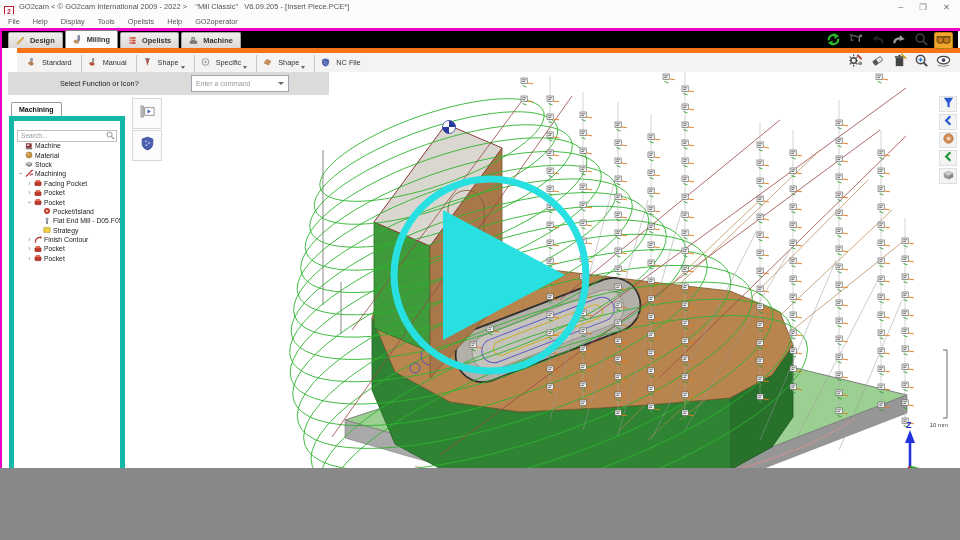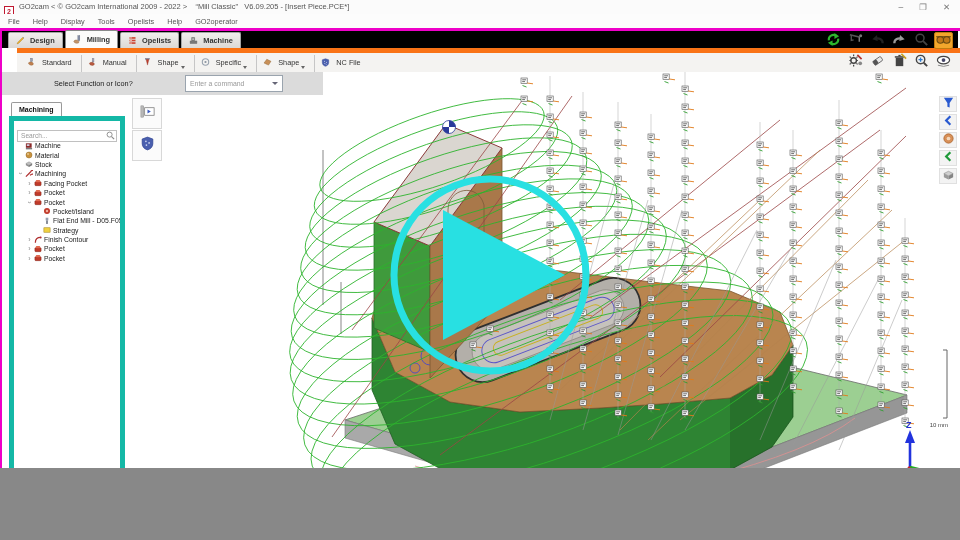--- a/index.html
+++ b/index.html
@@ -28,21 +28,21 @@
            display:flex;align-items:flex-end;padding-left:4px;box-sizing:border-box;margin-left:15px;}
   .tbtn{display:flex;align-items:center;gap:4px;height:20px;padding:0 9px 0 6px;font-size:7.3px;color:#333;}
   .tdiv{width:1px;height:17px;background:#c6c6c6;}
   .dd{width:0;height:0;border-left:2.6px solid transparent;border-right:2.6px solid transparent;border-top:3.2px solid #666;align-self:flex-end;margin:0 0 3px -2px;}
   .qrow{position:absolute;display:flex;gap:3px;align-items:center;}
   #qrow1{top:1px;right:5px;}
   #qrow2{top:22px;right:5px;}
   .qbtn{width:19px;height:17px;display:flex;align-items:center;justify-content:center;background:transparent;border:none;padding:0;}
   .qbtn.active{background:#f2a62c;border:1px solid #c07c10;border-radius:2px;}
   
-  #cmdbar{left:2px;top:72px;width:321px;height:23px;background:#dbdbdb;}
+  #cmdbar{left:8px;top:72px;width:321px;height:23px;background:#dbdbdb;}
   #cmdlabel{position:absolute;left:52px;top:7px;font-size:7.3px;color:#1a1a1a;}
   #cmdcombo{position:absolute;left:183px;top:3px;width:96px;height:15px;background:#fff;border:1px solid #9aa4ae;display:flex;align-items:center;}
   #cmdcombo .ctext{flex:1;font-size:6.9px;color:#999;padding-left:4px;}
   .chev{width:0;height:0;border-left:3px solid transparent;border-right:3px solid transparent;border-top:3.5px solid #667;margin-right:4px;}
   
   #panel{left:9px;top:102px;width:116px;height:407px;}
   #paneltab{position:absolute;left:2px;top:0;height:14px;padding:0 7px;background:#fdfdfd;border:1px solid #999;border-bottom:none;
             font-size:7px;font-weight:bold;line-height:14px;color:#111;border-radius:2px 2px 0 0;}
   #panelbody{position:absolute;left:0;top:14px;right:0;bottom:0;background:#fff;border:5px solid #14b8a6;}
   #searchwrap{position:absolute;left:3px;top:3px;right:3px;height:12px;}

